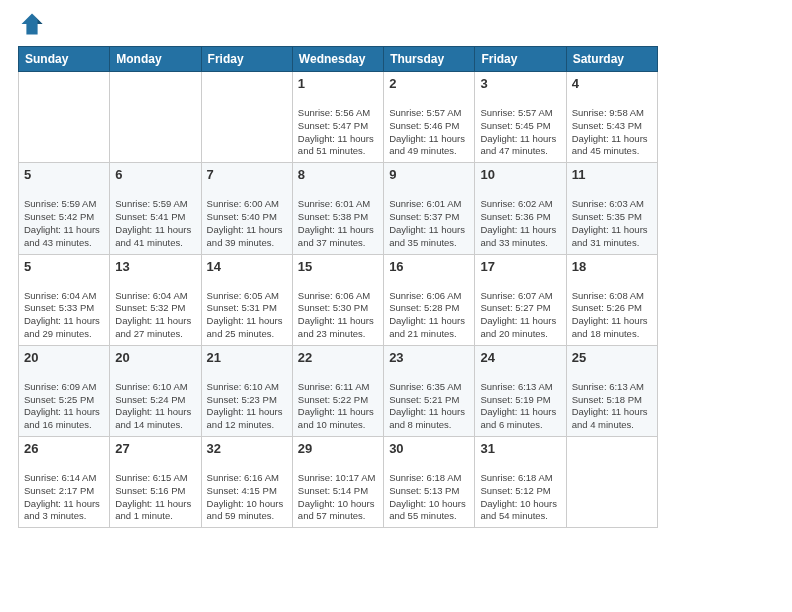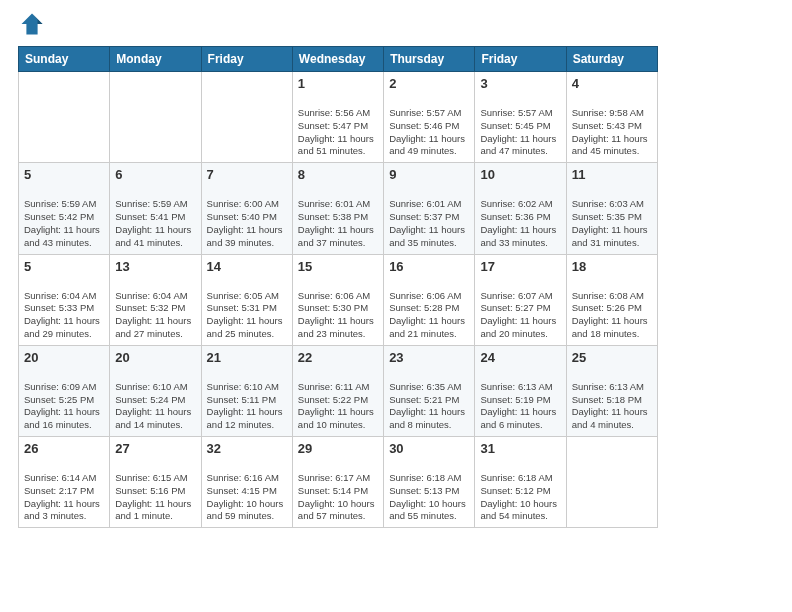--- a/index.html
+++ b/index.html
@@ -274,21 +274,21 @@
           <td>
             <div class="day-number">20</div>
             <div class="day-info">Sunrise: 6:10 AM
 Sunset: 5:24 PM
 Daylight: 11 hours
 and 14 minutes.</div>
           </td>
           <td>
             <div class="day-number">21</div>
             <div class="day-info">Sunrise: 6:10 AM
-Sunset: 5:11 PM
+Sunset: 5:23 PM
 Daylight: 11 hours
 and 12 minutes.</div>
           </td>
           <td>
             <div class="day-number">22</div>
             <div class="day-info">Sunrise: 6:11 AM
 Sunset: 5:22 PM
 Daylight: 11 hours
 and 10 minutes.</div>
           </td>
@@ -331,21 +331,21 @@
           </td>
           <td>
             <div class="day-number">32</div>
             <div class="day-info">Sunrise: 6:16 AM
 Sunset: 4:15 PM
 Daylight: 10 hours
 and 59 minutes.</div>
           </td>
           <td>
             <div class="day-number">29</div>
-            <div class="day-info">Sunrise: 6:17 AM
+            <div class="day-info">Sunrise: 10:17 AM
 Sunset: 5:14 PM
 Daylight: 10 hours
 and 57 minutes.</div>
           </td>
           <td>
             <div class="day-number">30</div>
             <div class="day-info">Sunrise: 6:18 AM
 Sunset: 5:13 PM
 Daylight: 10 hours
 and 55 minutes.</div>

